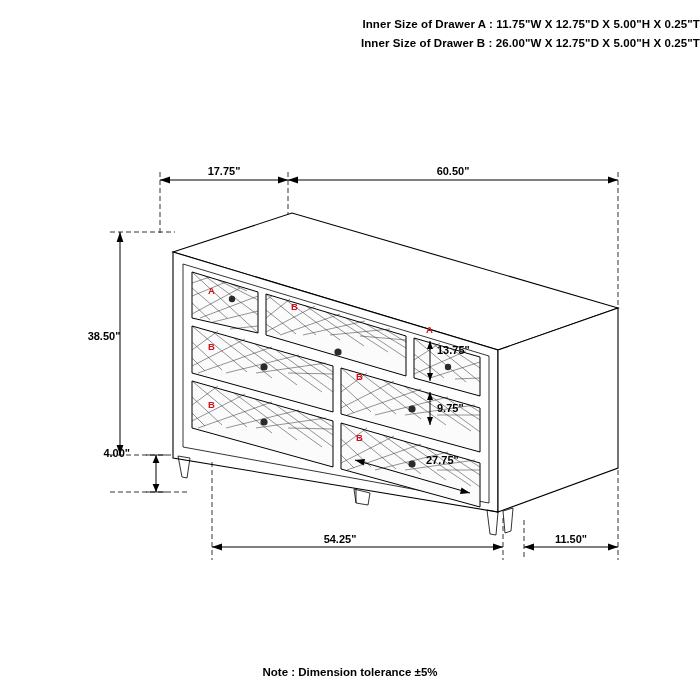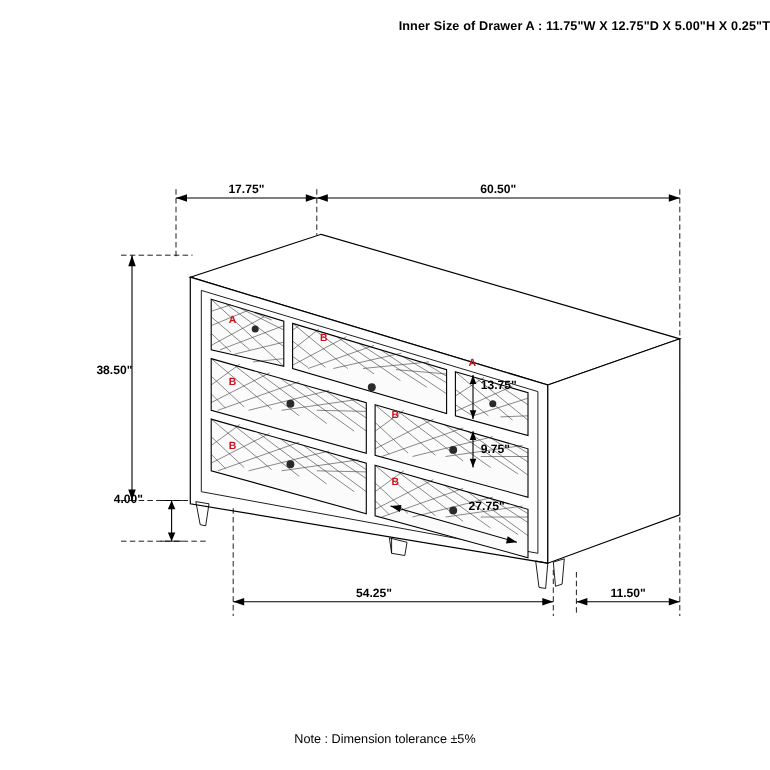--- a/index.html
+++ b/index.html
@@ -31,21 +31,21 @@
   }
   #hdr1 { top: 18px; }
   #hdr2 { top: 37px; }
   .note {
     position: absolute;
     left: 0;
     top: 666px;
     width: 700px;
     text-align: center;
     font-size: 11.5px;
-    font-weight: normal;
+    font-weight: bold;
   }
   svg.diagram {
     position: absolute;
     left: 0;
     top: 0;
   }
   .dimtxt {
     font-family: "Liberation Sans", sans-serif;
     font-size: 11px;
     font-weight: bold;
@@ -64,20 +64,21 @@
   .panel { fill: #fbfbfb; stroke: #000; stroke-width: 1; }
   .lat { stroke: #1a1a1a; stroke-width: 0.55; fill: none; opacity: 0.85; }
   .knob { fill: #2a2a2a; }
 </style>
 </head>
 <body>
 
 <div class="page">
 
   <div class="hdr" id="hdr1">Inner Size of Drawer A : 11.75"W X 12.75"D X 5.00"H X 0.25"T</div>
+  <div class="hdr" id="hdr2">Inner Size of Drawer B : 26.00"W X 12.75"D X 5.00"H X 0.25"T</div>
 
   <svg class="diagram" width="700" height="700" viewBox="0 0 700 700">
 
     <g>
 
       <line class="dash" x1="160" y1="172" x2="160" y2="236"></line>
       <line class="dash" x1="288" y1="172" x2="288" y2="214"></line>
       <line class="dash" x1="618" y1="172" x2="618" y2="308"></line>
 
       <line class="ln" x1="160" y1="180" x2="288" y2="180"></line>

